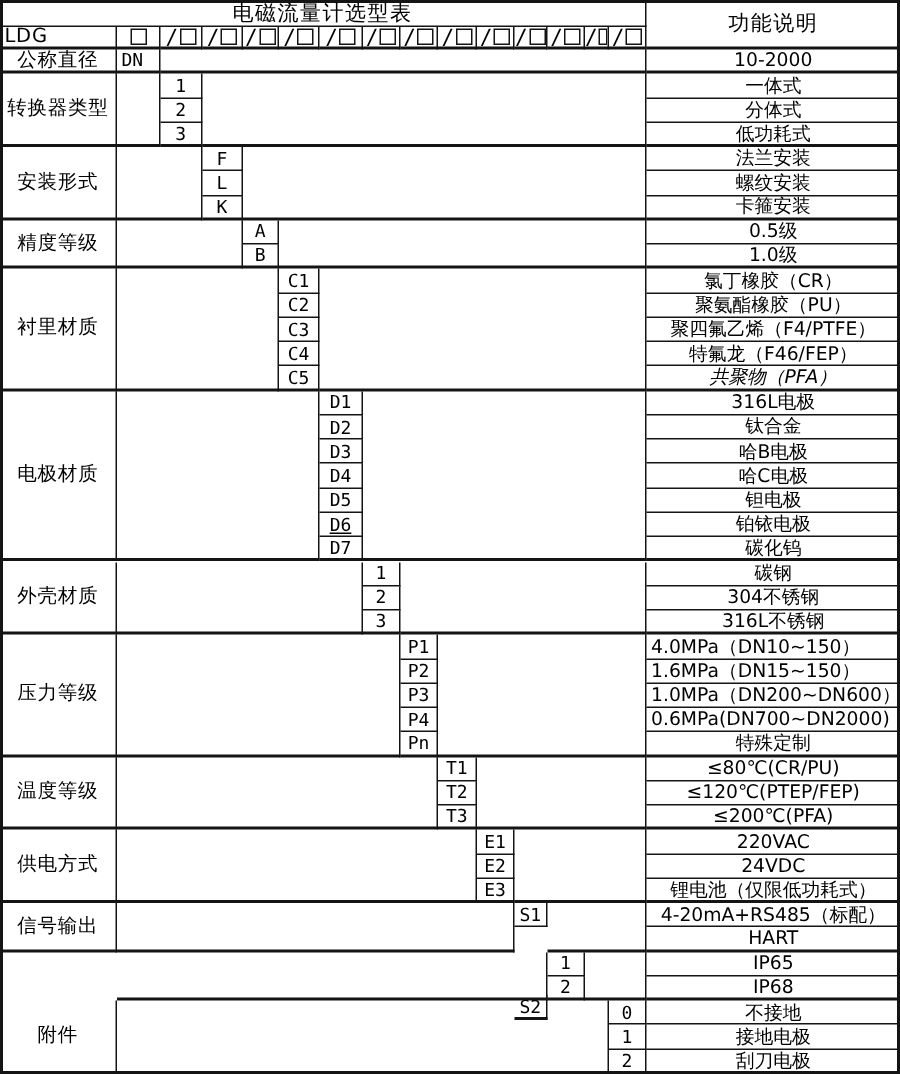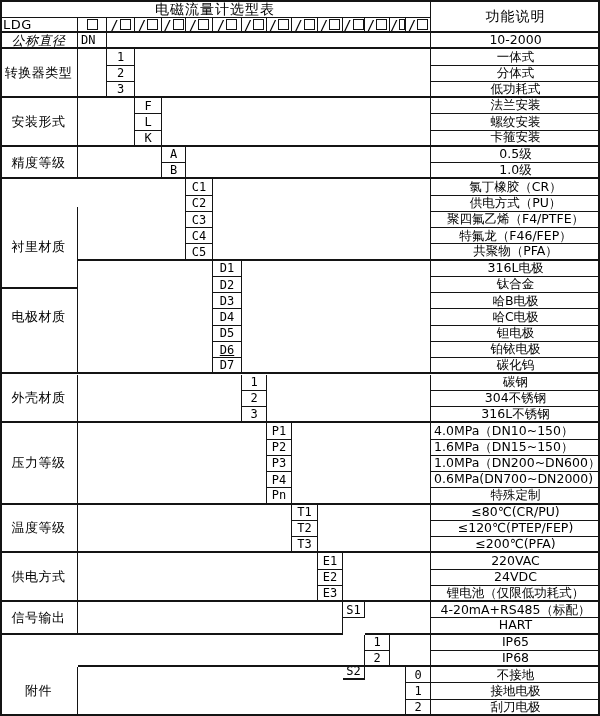--- a/index.html
+++ b/index.html
@@ -106,21 +106,21 @@
       <span class="sq"></span>
     </div>
     <div class="cell bb2" style="left: 390px; top: 18px; width: 16px; height: 15px;">
       <span class="slash">/</span>
       <span class="sq"></span>
     </div>
     <div class="cell bb2" style="left: 406px; top: 18px; width: 25px; height: 15px;">
       <span class="slash">/</span>
       <span class="sq"></span>
     </div>
-    <div class="cell label bb2" style="left: 0px; top: 33px; width: 78px; height: 16.2619px; font-style: italic;">公称直径</div>
+    <div class="cell label bb2" style="left: 0px; top: 33px; width: 78px; height: 16.2619px;">公称直径</div>
     <div class="cell code left bb2" style="left: 78px; top: 33px; width: 29px; height: 16.2619px;">DN</div>
     <div class="cell bb2" style="left: 107px; top: 33px; width: 324px; height: 16.2619px;"></div>
     <div class="cell desc bb2 noR" style="left: 431px; top: 33px; width: 169px; height: 16.2619px;">10-2000</div>
     <div class="cell label bb2" style="left: 0px; top: 49.2619px; width: 78px; height: 48.7857px;">转换器类型</div>
     <div class="cell bb2" style="left: 78px; top: 49.2619px; width: 29px; height: 48.7857px;"></div>
     <div class="cell bb2" style="left: 135px; top: 49.2619px; width: 296px; height: 48.7857px;"></div>
     <div class="cell code" style="left: 107px; top: 49.2619px; width: 28px; height: 16.2619px;">1</div>
     <div class="cell desc noR" style="left: 431px; top: 49.2619px; width: 169px; height: 16.2619px;">一体式</div>
     <div class="cell code" style="left: 107px; top: 65.5238px; width: 28px; height: 16.2619px;">2</div>
     <div class="cell desc noR" style="left: 431px; top: 65.5238px; width: 169px; height: 16.2619px;">分体式</div>
@@ -135,33 +135,33 @@
     <div class="cell desc noR" style="left: 431px; top: 114.31px; width: 169px; height: 16.2619px;">螺纹安装</div>
     <div class="cell code bb2" style="left: 135px; top: 130.571px; width: 27px; height: 16.2619px;">K</div>
     <div class="cell desc noR bb2" style="left: 431px; top: 130.571px; width: 169px; height: 16.2619px;">卡箍安装</div>
     <div class="cell label bb2" style="left: 0px; top: 146.833px; width: 78px; height: 32.5238px;">精度等级</div>
     <div class="cell bb2" style="left: 78px; top: 146.833px; width: 84px; height: 32.5238px;"></div>
     <div class="cell bb2" style="left: 186px; top: 146.833px; width: 245px; height: 32.5238px;"></div>
     <div class="cell code" style="left: 162px; top: 146.833px; width: 24px; height: 16.2619px;">A</div>
     <div class="cell desc noR" style="left: 431px; top: 146.833px; width: 169px; height: 16.2619px;">0.5级</div>
     <div class="cell code bb2" style="left: 162px; top: 163.095px; width: 24px; height: 16.2619px;">B</div>
     <div class="cell desc noR bb2" style="left: 431px; top: 163.095px; width: 169px; height: 16.2619px;">1.0级</div>
-    <div class="cell label bb2" style="left: 0px; top: 179.357px; width: 78px; height: 81.3095px; margin-top: 28px;">衬里材质</div>
+    <div class="cell label bb2" style="left: 0px; top: 179.357px; width: 78px; height: 81.3095px;">衬里材质</div>
     <div class="cell bb2" style="left: 78px; top: 179.357px; width: 108px; height: 81.3095px;"></div>
     <div class="cell bb2" style="left: 213px; top: 179.357px; width: 218px; height: 81.3095px;"></div>
     <div class="cell code" style="left: 186px; top: 179.357px; width: 27px; height: 16.2619px;">C1</div>
     <div class="cell desc noR" style="left: 431px; top: 179.357px; width: 169px; height: 16.2619px;">氯丁橡胶（CR）</div>
     <div class="cell code" style="left: 186px; top: 195.619px; width: 27px; height: 16.2619px;">C2</div>
-    <div class="cell desc noR" style="left: 431px; top: 195.619px; width: 169px; height: 16.2619px;">供电方式（PU）</div>
+    <div class="cell desc noR" style="left: 431px; top: 195.619px; width: 169px; height: 16.2619px;">聚氨酯橡胶（PU）</div>
     <div class="cell code" style="left: 186px; top: 211.881px; width: 27px; height: 16.2619px;">C3</div>
     <div class="cell desc noR" style="left: 431px; top: 211.881px; width: 169px; height: 16.2619px;">聚四氟乙烯（F4/PTFE）</div>
     <div class="cell code" style="left: 186px; top: 228.143px; width: 27px; height: 16.2619px; text-align: right;">C4</div>
     <div class="cell desc noR" style="left: 431px; top: 228.143px; width: 169px; height: 16.2619px;">特氟龙（F46/FEP）</div>
     <div class="cell code bb2" style="left: 186px; top: 244.405px; width: 27px; height: 16.2619px;">C5</div>
-    <div class="cell desc noR bb2" style="left: 431px; top: 244.405px; width: 169px; height: 16.2619px;">共聚物（PFA）</div>
+    <div class="cell desc noR bb2" style="left: 431px; top: 244.405px; width: 169px; height: 16.2619px; font-style: italic;">共聚物（PFA）</div>
     <div class="cell label bb2" style="left: 0px; top: 260.667px; width: 78px; height: 113.833px;">电极材质</div>
     <div class="cell bb2" style="left: 78px; top: 260.667px; width: 135px; height: 113.833px;"></div>
     <div class="cell bb2" style="left: 242px; top: 260.667px; width: 189px; height: 113.833px;"></div>
     <div class="cell code" style="left: 213px; top: 260.667px; width: 29px; height: 16.2619px;">D1</div>
     <div class="cell desc noR" style="left: 431px; top: 260.667px; width: 169px; height: 16.2619px;">316L电极</div>
     <div class="cell code" style="left: 213px; top: 276.929px; width: 29px; height: 16.2619px;">D2</div>
     <div class="cell desc noR" style="left: 431px; top: 276.929px; width: 169px; height: 16.2619px;">钛合金</div>
     <div class="cell code" style="left: 213px; top: 293.19px; width: 29px; height: 16.2619px; text-align: center;">D3</div>
     <div class="cell desc noR" style="left: 431px; top: 293.19px; width: 169px; height: 16.2619px;">哈B电极</div>
     <div class="cell code" style="left: 213px; top: 309.452px; width: 29px; height: 16.2619px;">D4</div>

